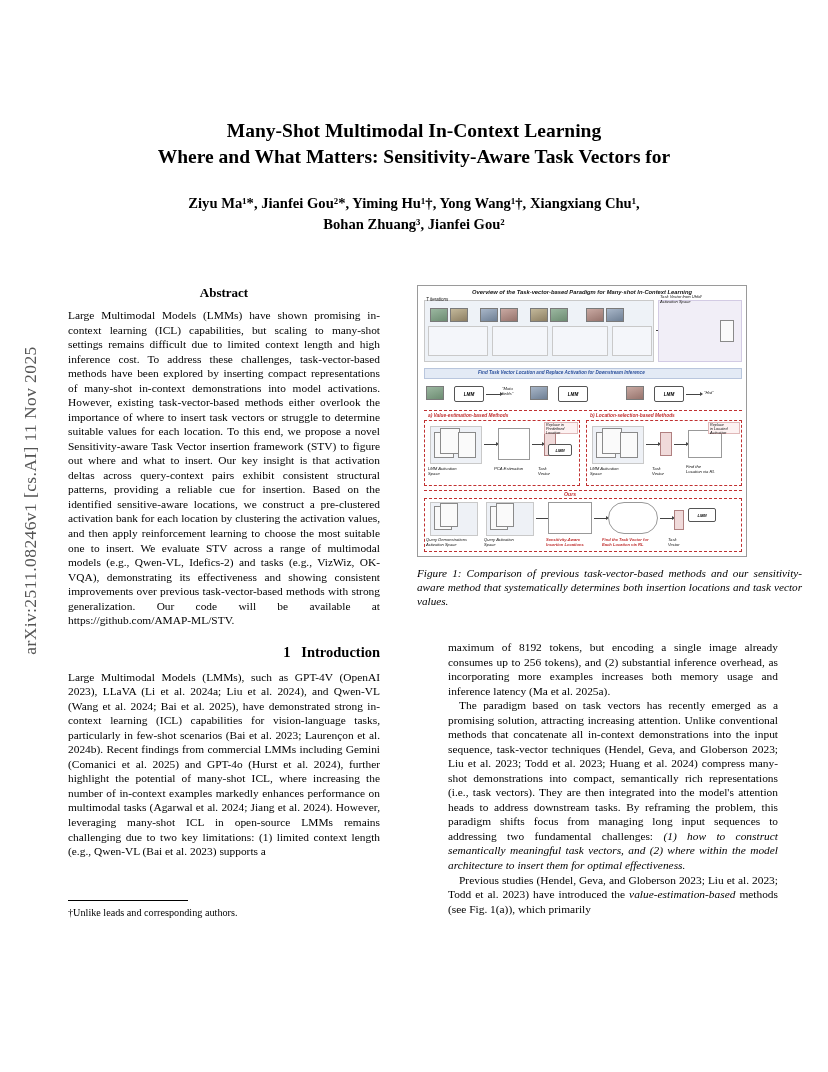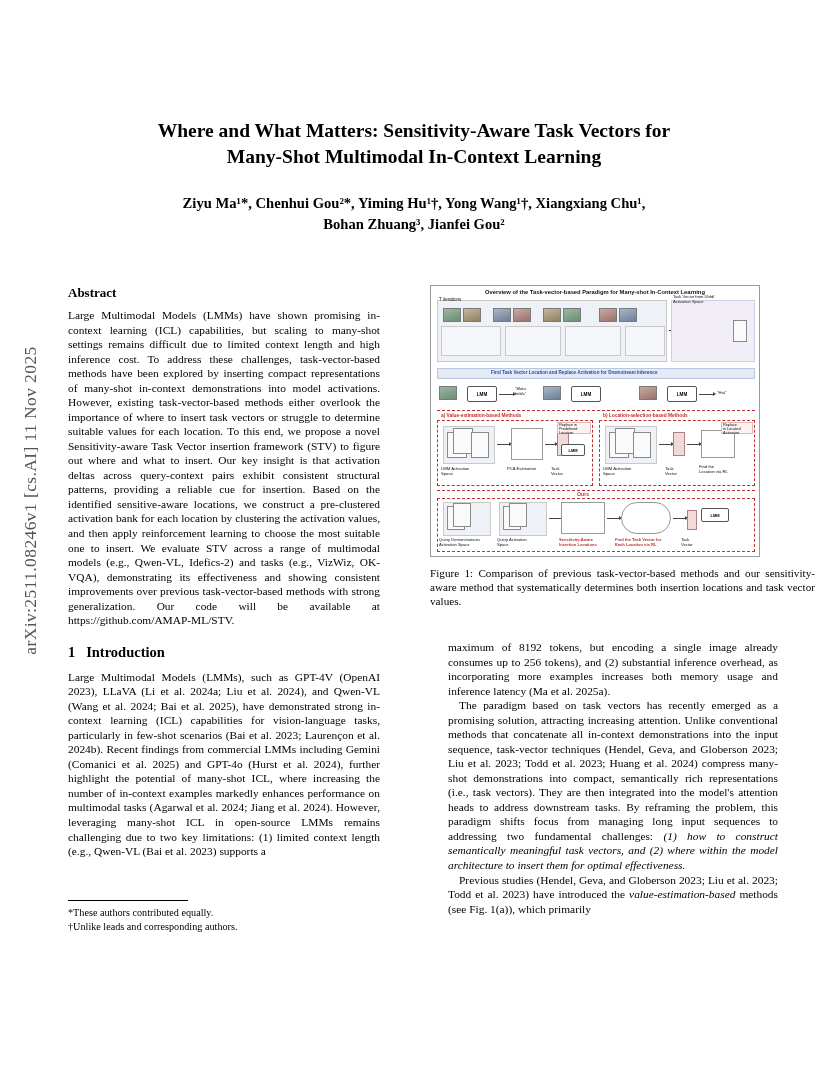--- a/index.html
+++ b/index.html
@@ -75,32 +75,33 @@
     height: 700px;
   }
   .col-left {
     position: absolute;
     left: 0;
     top: 0;
     width: 312px;
   }
   .col-right {
     position: absolute;
-    left: 362px;
+    left: 349px;
     top: 0;
     width: 385px;
+    font-style: italic;
   }
   .sec-head {
-    text-align: left;
+    text-align: center;
     font-weight: bold;
     font-size: 13px;
     margin: 0 0 7px 0;
   }
   .sec-head-num {
-    text-align: left;
+    text-align: right;
     font-weight: bold;
     font-size: 14.5px;
     margin: 16px 0 9px 0;
   }
   p.body {
     margin: 0;
     font-size: 11.4px;
     line-height: 1.275;
     text-align: justify;
     text-justify: inter-word;
@@ -224,25 +225,25 @@
 </style>
 </head>
 <body>
 
 <div class="page">
 
   <div class="arxiv-stamp">arXiv:2511.08246v1  [cs.AI]  11 Nov 2025</div>
 
   <div class="content">
     <div class="title">
+      <div>Many-Shot Multimodal In-Context Learning</div>
       <div>Where and What Matters: Sensitivity-Aware Task Vectors for</div>
-      <div>Many-Shot Multimodal In-Context Learning</div>
     </div>
     <div class="authors">
-      <div>Ziyu Ma¹*, Chenhui Gou²*, Yiming Hu¹†, Yong Wang¹†, Xiangxiang Chu¹,</div>
+      <div>Ziyu Ma¹*, Jianfei Gou²*, Yiming Hu¹†, Yong Wang¹†, Xiangxiang Chu¹,</div>
       <div>Bohan Zhuang³, Jianfei Gou²</div>
     </div>
   </div>
 
   <div class="columns">
 
     <div class="col-left">
       <div class="sec-head">Abstract</div>
       <p class="body">Large Multimodal Models (LMMs) have shown promising in-context learning (ICL) capabilities, but scaling to many-shot settings remains difficult due to limited context length and high inference cost. To address these challenges, task-vector-based methods have been explored by inserting compact representations of many-shot in-context demonstrations into model activations. However, existing task-vector-based methods either overlook the importance of where to insert task vectors or struggle to determine suitable values for each location. To this end, we propose a novel Sensitivity-aware Task Vector insertion framework (STV) to figure out where and what to insert. Our key insight is that activation deltas across query-context pairs exhibit consistent structural patterns, providing a reliable cue for insertion. Based on the identified sensitive-aware locations, we construct a pre-clustered activation bank for each location by clustering the activation values, and then apply reinforcement learning to choose the most suitable one to insert. We evaluate STV across a range of multimodal models (e.g., Qwen-VL, Idefics-2) and tasks (e.g., VizWiz, OK-VQA), demonstrating its effectiveness and showing consistent improvements over previous task-vector-based methods with strong generalization. Our code will be available at https://github.com/AMAP-ML/STV.</p>
 
@@ -391,21 +392,20 @@
         </div>
       </div>
 
       <div class="fig-cap">Figure 1: Comparison of previous task-vector-based methods and our sensitivity-aware method that systematically determines both insertion locations and task vector values.</div>
 
     </div>
   </div>
 
   <div class="footnote-rule"></div>
   <div class="footnotes">
-    <p>*These authors contributed equally.</p>
     <p>†Unlike leads and corresponding authors.</p>
   </div>
 
   <div class="col-right-lower">
     <p class="body">maximum of 8192 tokens, but encoding a single image already consumes up to 256 tokens), and (2) substantial inference overhead, as incorporating more examples increases both memory usage and inference latency (Ma et al. 2025a).</p>
     <p class="body" style="text-indent:11px;">
       <span>The paradigm based on task vectors has recently emerged as a promising solution, attracting increasing attention. Unlike conventional methods that concatenate all in-context demonstrations into the input sequence, task-vector techniques (Hendel, Geva, and Globerson 2023; Liu et al. 2023; Todd et al. 2023; Huang et al. 2024) compress many-shot demonstrations into compact, semantically rich representations (i.e., task vectors). They are then integrated into the model's attention heads to address downstream tasks. By reframing the problem, this paradigm shifts focus from managing long input sequences to addressing two fundamental challenges: </span><span class="it">(1) how to construct semantically meaningful task vectors, and (2) where within the model architecture to insert them for optimal effectiveness.</span>
     </p>
     <p class="body" style="text-indent:11px;">
       <span>Previous studies (Hendel, Geva, and Globerson 2023; Liu et al. 2023; Todd et al. 2023) have introduced the </span><span class="it">value-estimation-based</span><span> methods (see Fig. 1(a)), which primarily</span>

